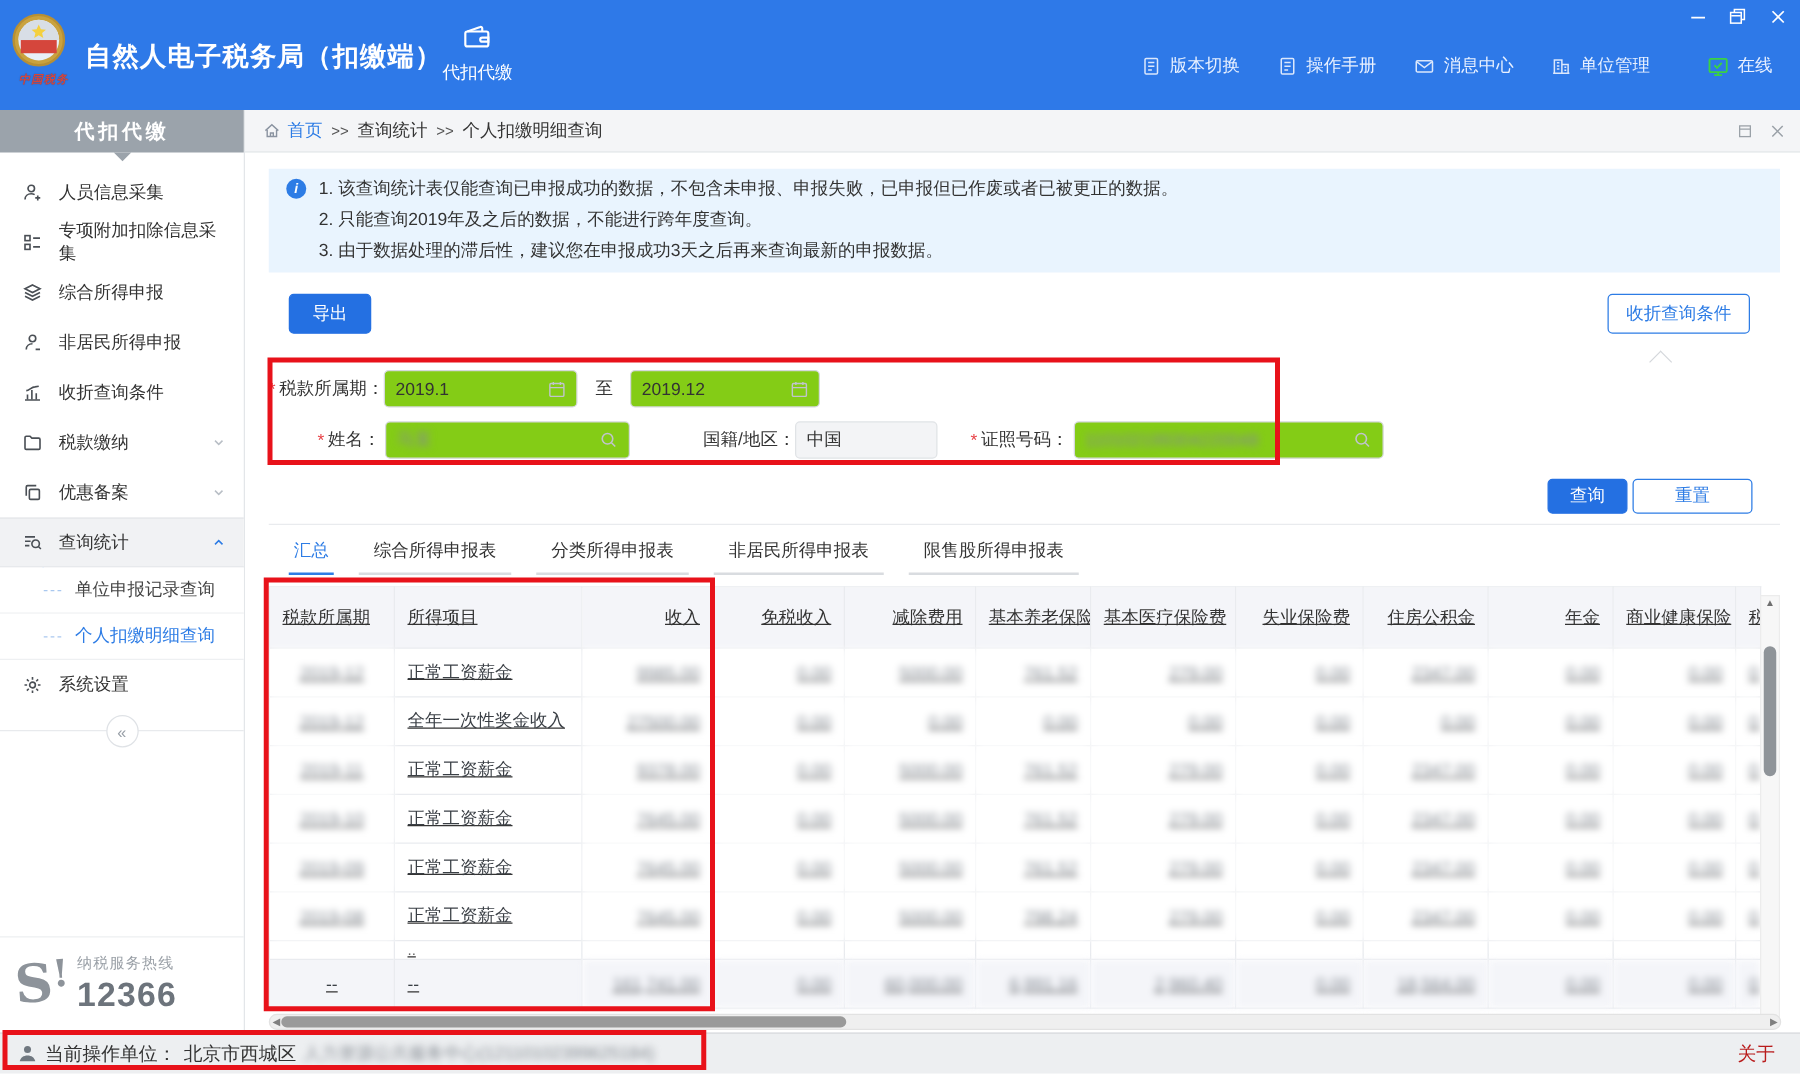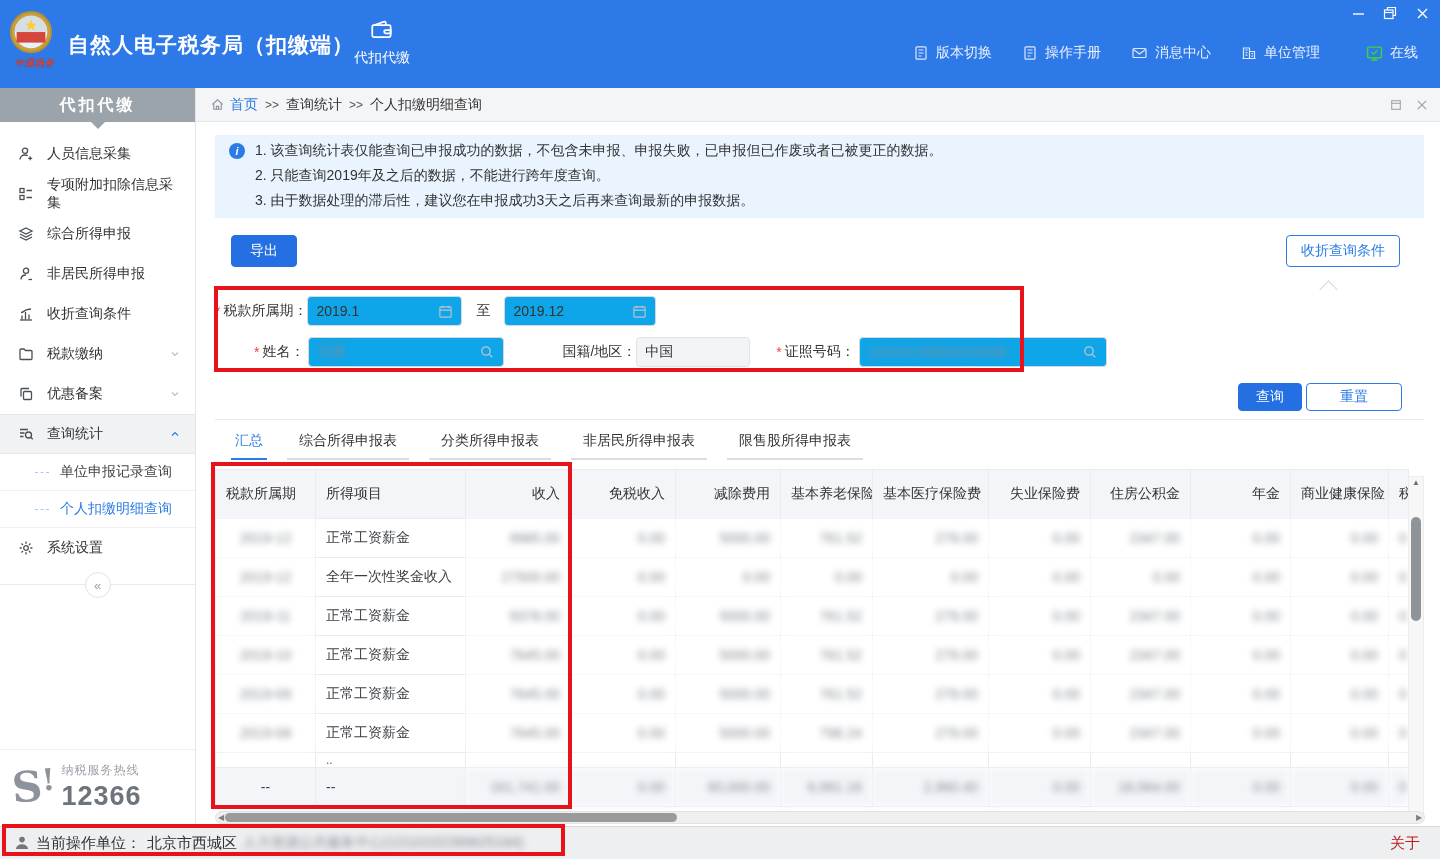--- a/index.html
+++ b/index.html
@@ -78,39 +78,39 @@
   .btn-primary { background:#2470e2; color:#fff; border:1px solid #2470e2; height:32px; padding:0 18px; }
   .btn-outline { background:#fff; color:#2d7ce5; border:1px solid #2d7ce5; }
   .collapse-query { margin-left:auto; margin-right:24px; height:32px; padding:0 14px; }
   .caret-up { position:absolute; left:1126px; top:148px; width:13px; height:13px; background:#fff;
               border-left:1px solid #d4d7db; border-top:1px solid #d4d7db; transform:rotate(45deg); }
 
   .filters { margin-top:29px; font-size:14px; }
   .f-row { display:flex; align-items:center; height:30px; padding-left:0; }
   .f-row2 { margin-top:11px; padding-left:39px; }
   .req { color:#e8454a; margin-right:3px; }
-  .input { height:30px; border:1px solid #d5d8dc; border-radius:4px; background:#0ea5e9; display:flex; align-items:center;
+  .input { height:30px; border:1px solid #d5d8dc; border-radius:4px; background:#84cc16; display:flex; align-items:center;
            padding:0 8px; font-size:14px; color:#333; cursor:text; }
   .input .val { flex:1; overflow:hidden; white-space:nowrap; }
   .input .iico { color:#c0c4cc; flex:0 0 auto; }
   .input.disabled { background:#f3f4f6; border-color:#e0e3e6; cursor:default; }
   .blurred { filter:blur(3px); color:#858b93; }
 
   .actions-row { margin-top:16px; display:flex; justify-content:flex-end; gap:4px; padding-right:22px; }
   .btn-q { height:28px; padding:0 17px; }
   .btn-r { height:28px; padding:0 33px; }
 
   .hdivider { margin-top:8px; border-top:1px solid #e9ebee; }
 
   .tabs { margin-top:9px; display:flex; gap:20px; font-size:14px; padding-left:16px; }
   .tab { padding:3px 12px 8px; border-bottom:2px solid #d9dce0; color:#333; cursor:pointer; }
   .tab.active { color:#2d7ce5; border-bottom-color:#2d7ce5; padding:3px 4px 8px; }
 
   .table-wrap { margin-top:9px; width:1193px; }
-  table { border-collapse:collapse; table-layout:fixed; width:1193px; font-size:14px; }
+  table { border-collapse:collapse; table-layout:fixed; width:1193px; font-size:14px;text-decoration:underline; }
   th,td { border:1px solid #e9ebef; padding:0 10px; overflow:hidden; white-space:nowrap; }
   thead th { height:49px; background:#f4f5f9; font-weight:400; color:#333; }
   tbody td { height:39px; color:#3a3f45; background:#fff; }
   tr.partial td { height:14px; color:#666; font-size:12px; border-bottom:none; }
   tr.sum td { background:#f4f5f9; }
   .al-c { text-align:center; } .al-l { text-align:left; } .al-r { text-align:right; }
   .blur { filter:blur(3px); color:#858b93; }
 
   .vscroll { position:absolute; left:1212px; top:341px; width:16px; height:345px; background:#f7f7f7; border:1px solid #ececec; }
   .vs-arrow { position:absolute; left:0; right:0; height:12px; color:#6f6f6f; font-size:8px; text-align:center; line-height:12px; cursor:pointer; }

